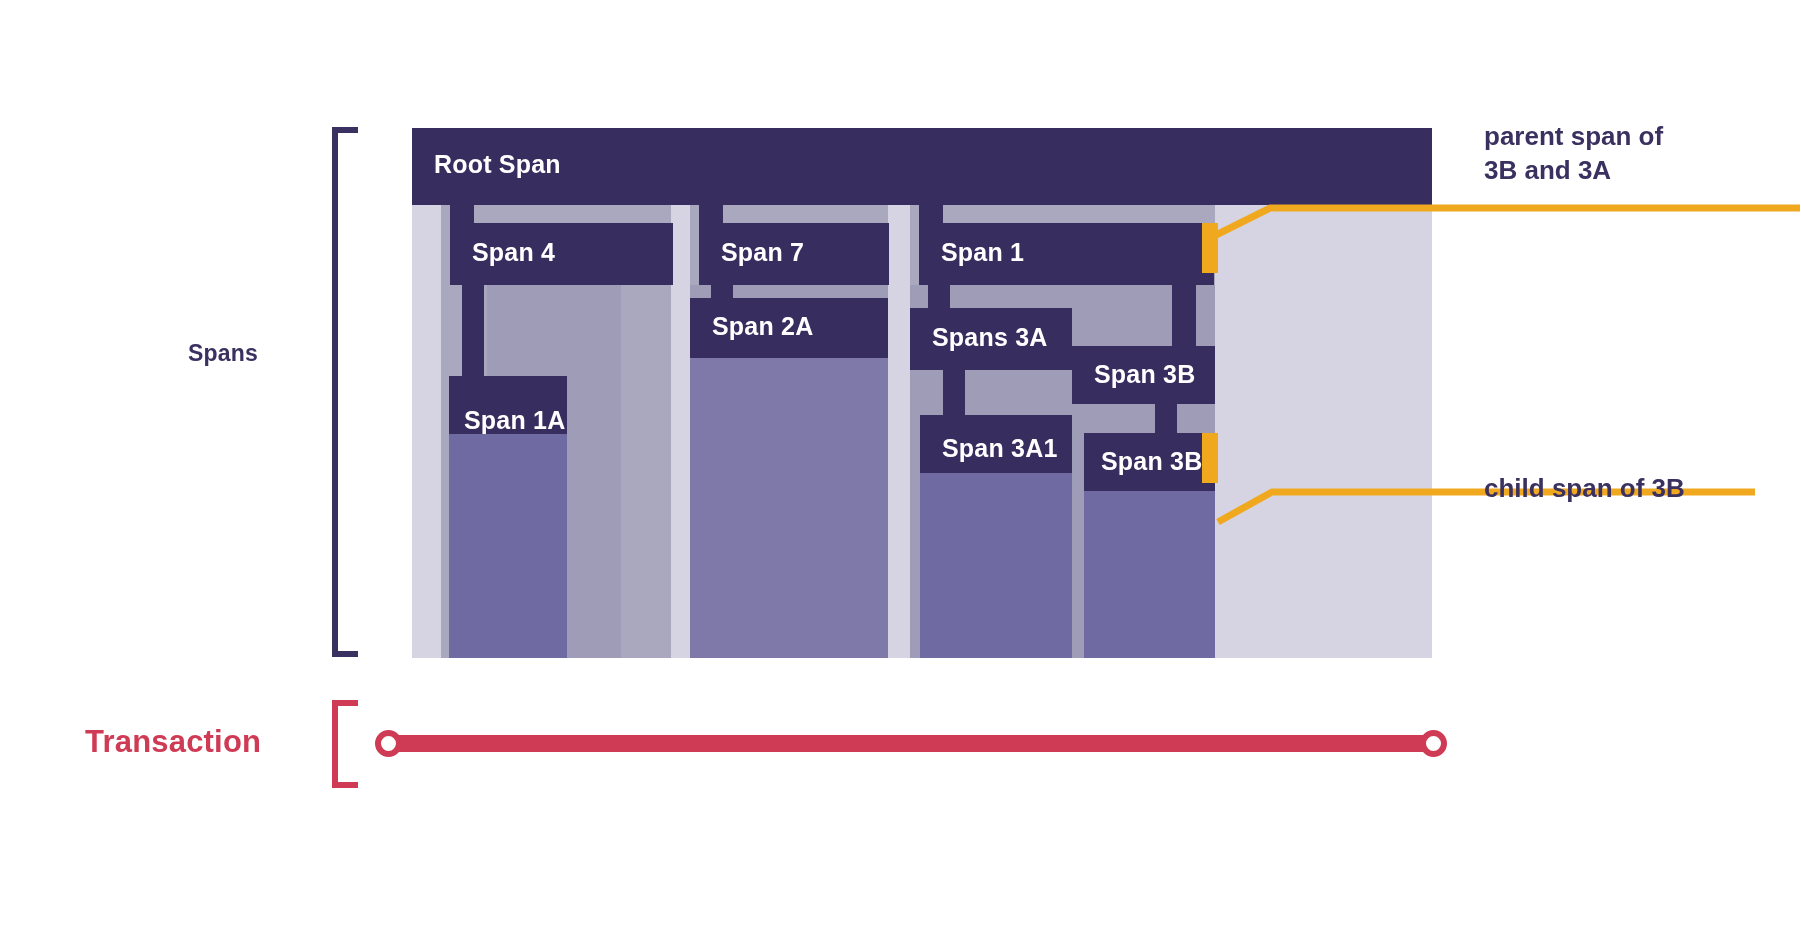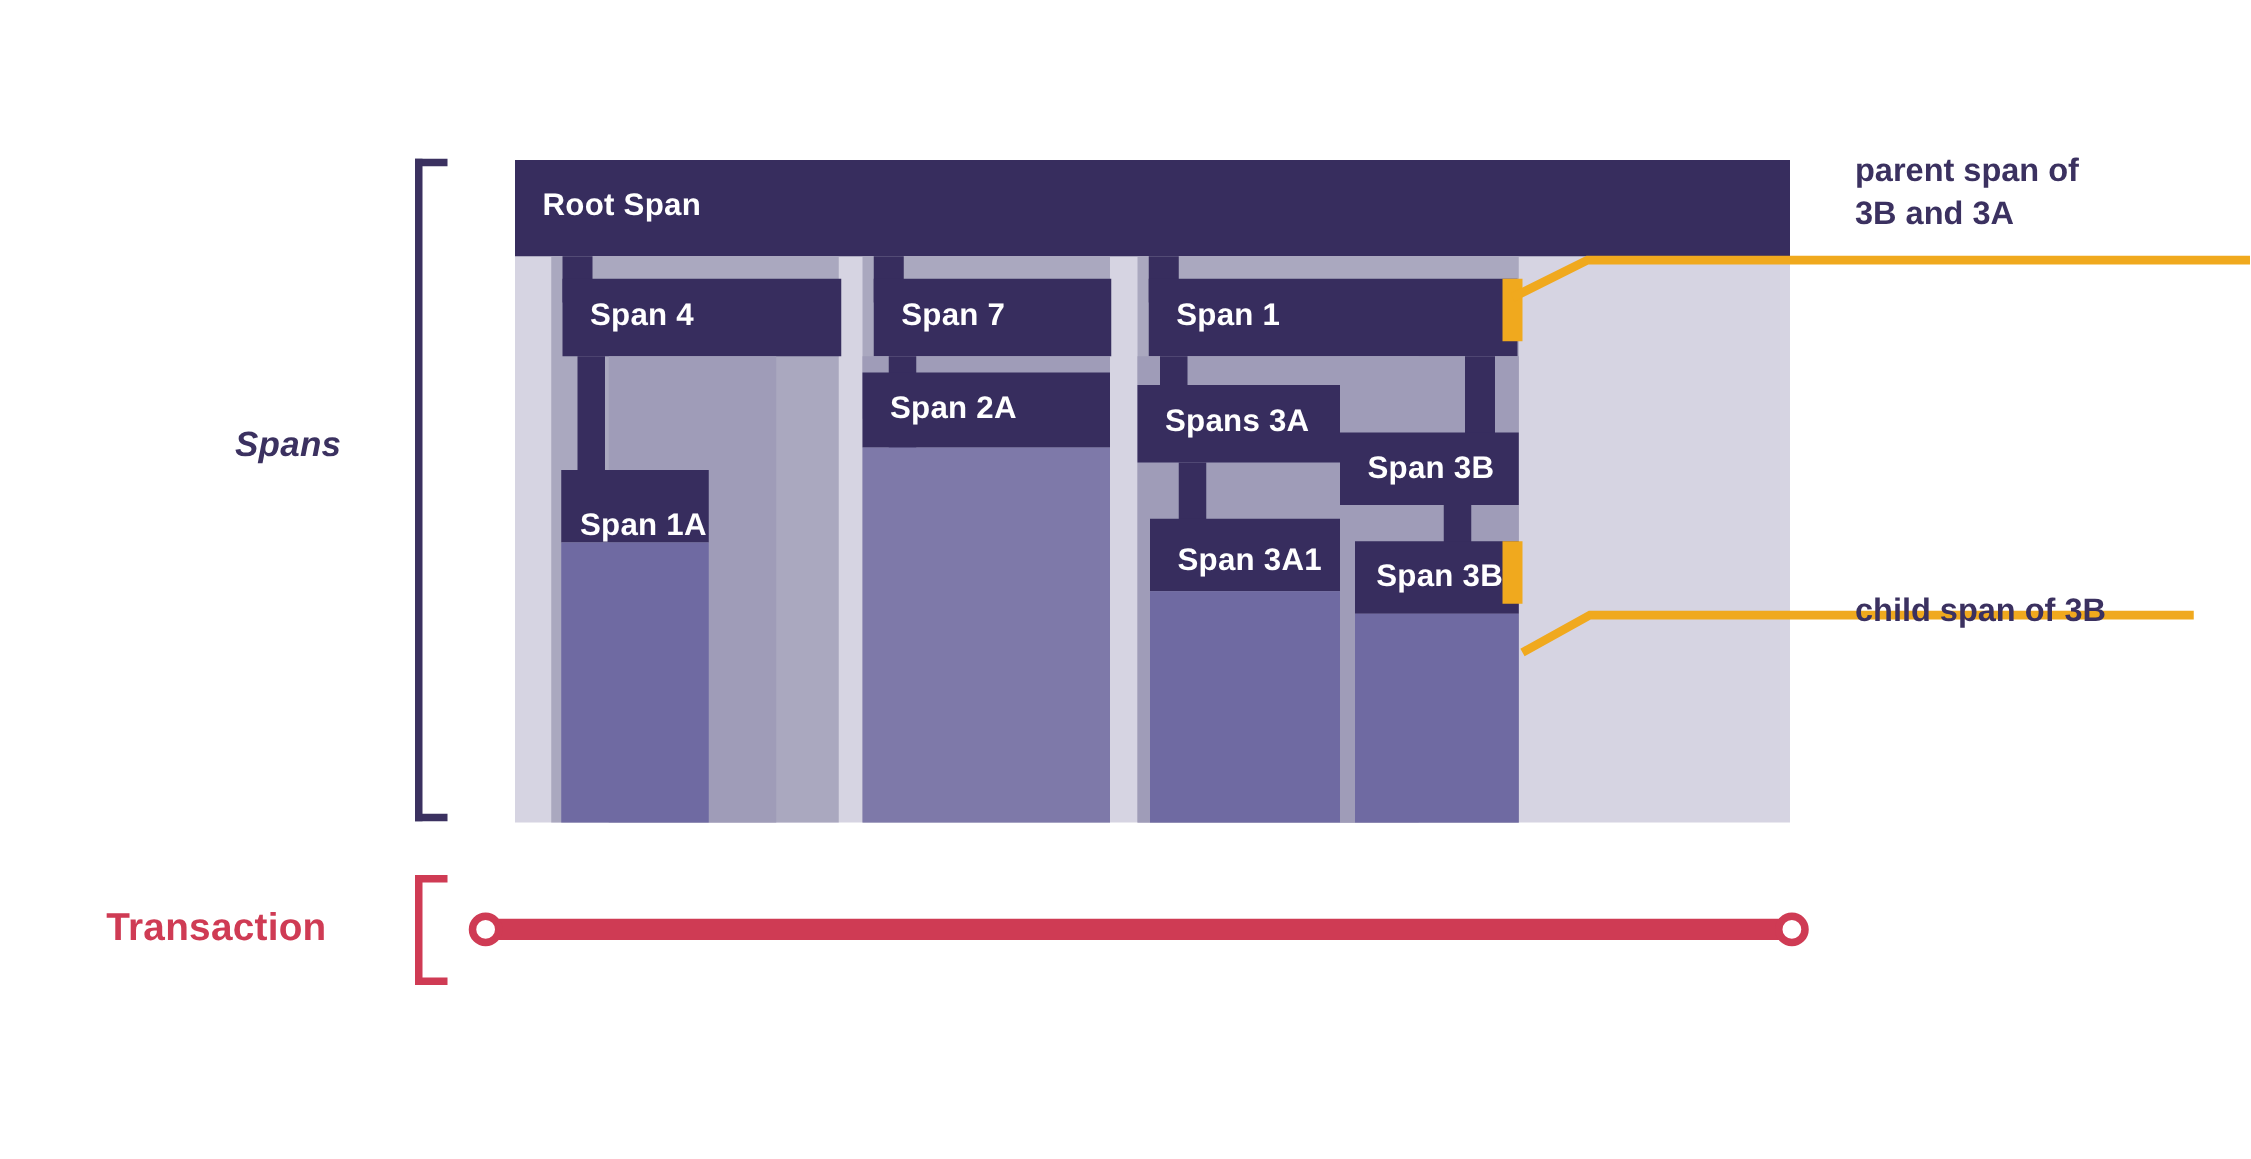--- a/index.html
+++ b/index.html
@@ -7,21 +7,21 @@
     width:1801px;height:927px;position:relative;overflow:hidden;
     font-family:"Liberation Sans","DejaVu Sans",sans-serif;
     -webkit-font-smoothing:antialiased;
   }
   .stage{position:absolute;inset:0;}
 
   
   .axis-label{
     position:absolute;font-weight:bold;letter-spacing:.2px;white-space:nowrap;
   }
-  #spans-label{left:188px;top:340px;font-size:28px;color:#3b3160;font-style:italic;}
+  #spans-label{left:188px;top:340px;font-size:23px;color:#3b3160;}
   #transaction-label{left:85px;top:724px;font-size:31px;color:#cf3b54;}
 
   
   .bracket{position:absolute;box-sizing:border-box;}
   #spans-bracket{
     left:332px;top:127px;width:26px;height:530px;
     border-left:6px solid #3b3160;border-top:6px solid #3b3160;border-bottom:6px solid #3b3160;
   }
   #transaction-bracket{
     left:332px;top:700px;width:26px;height:88px;

